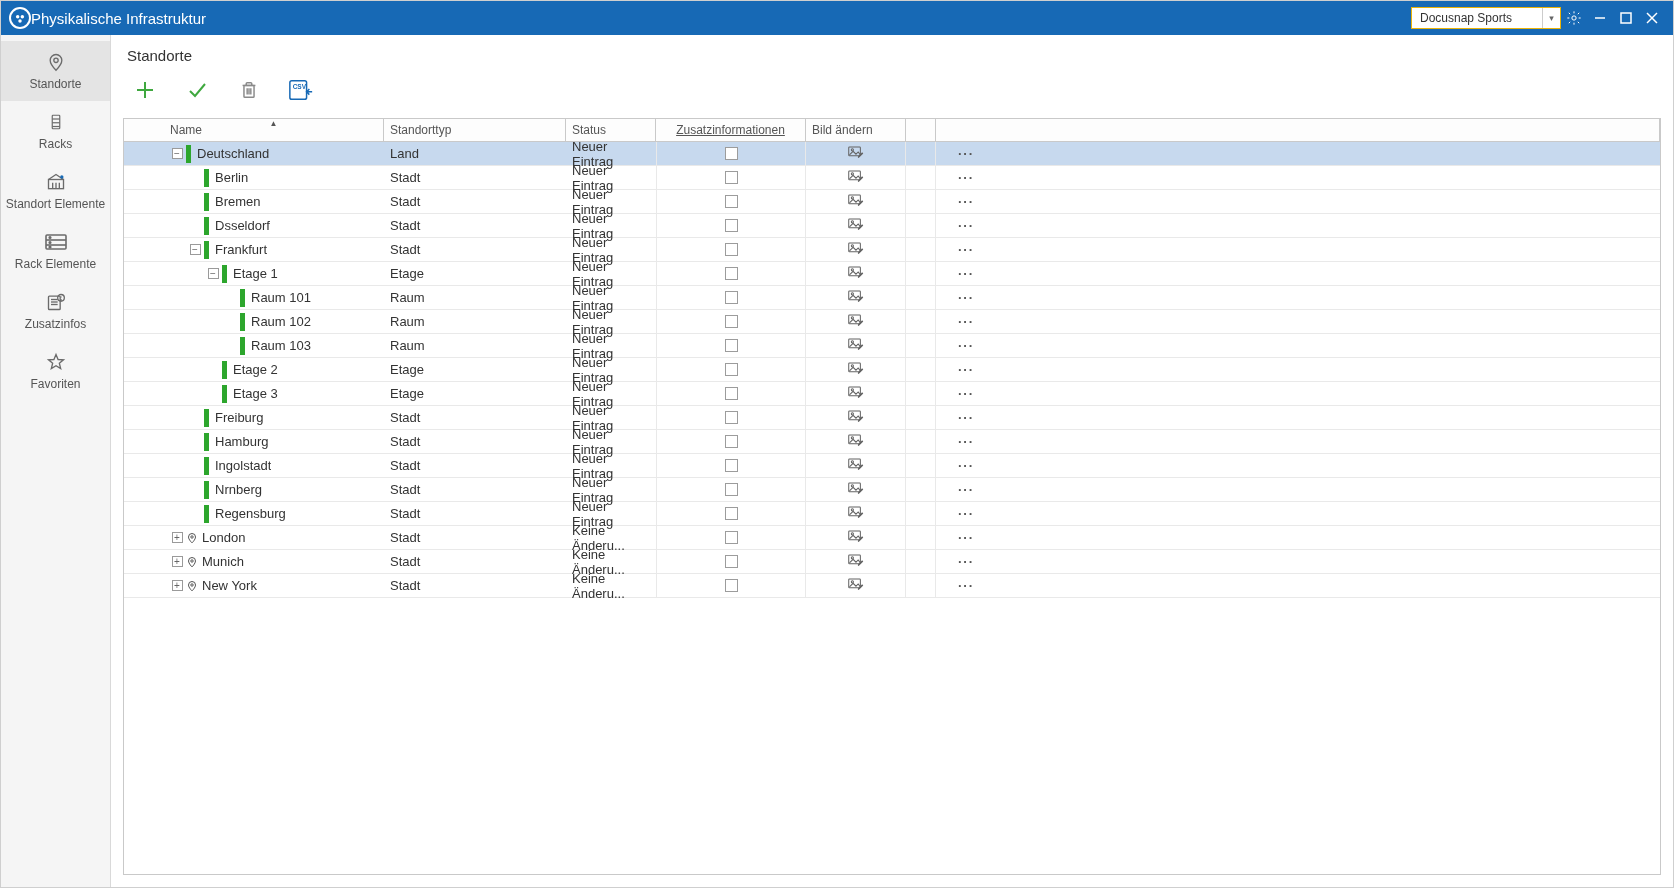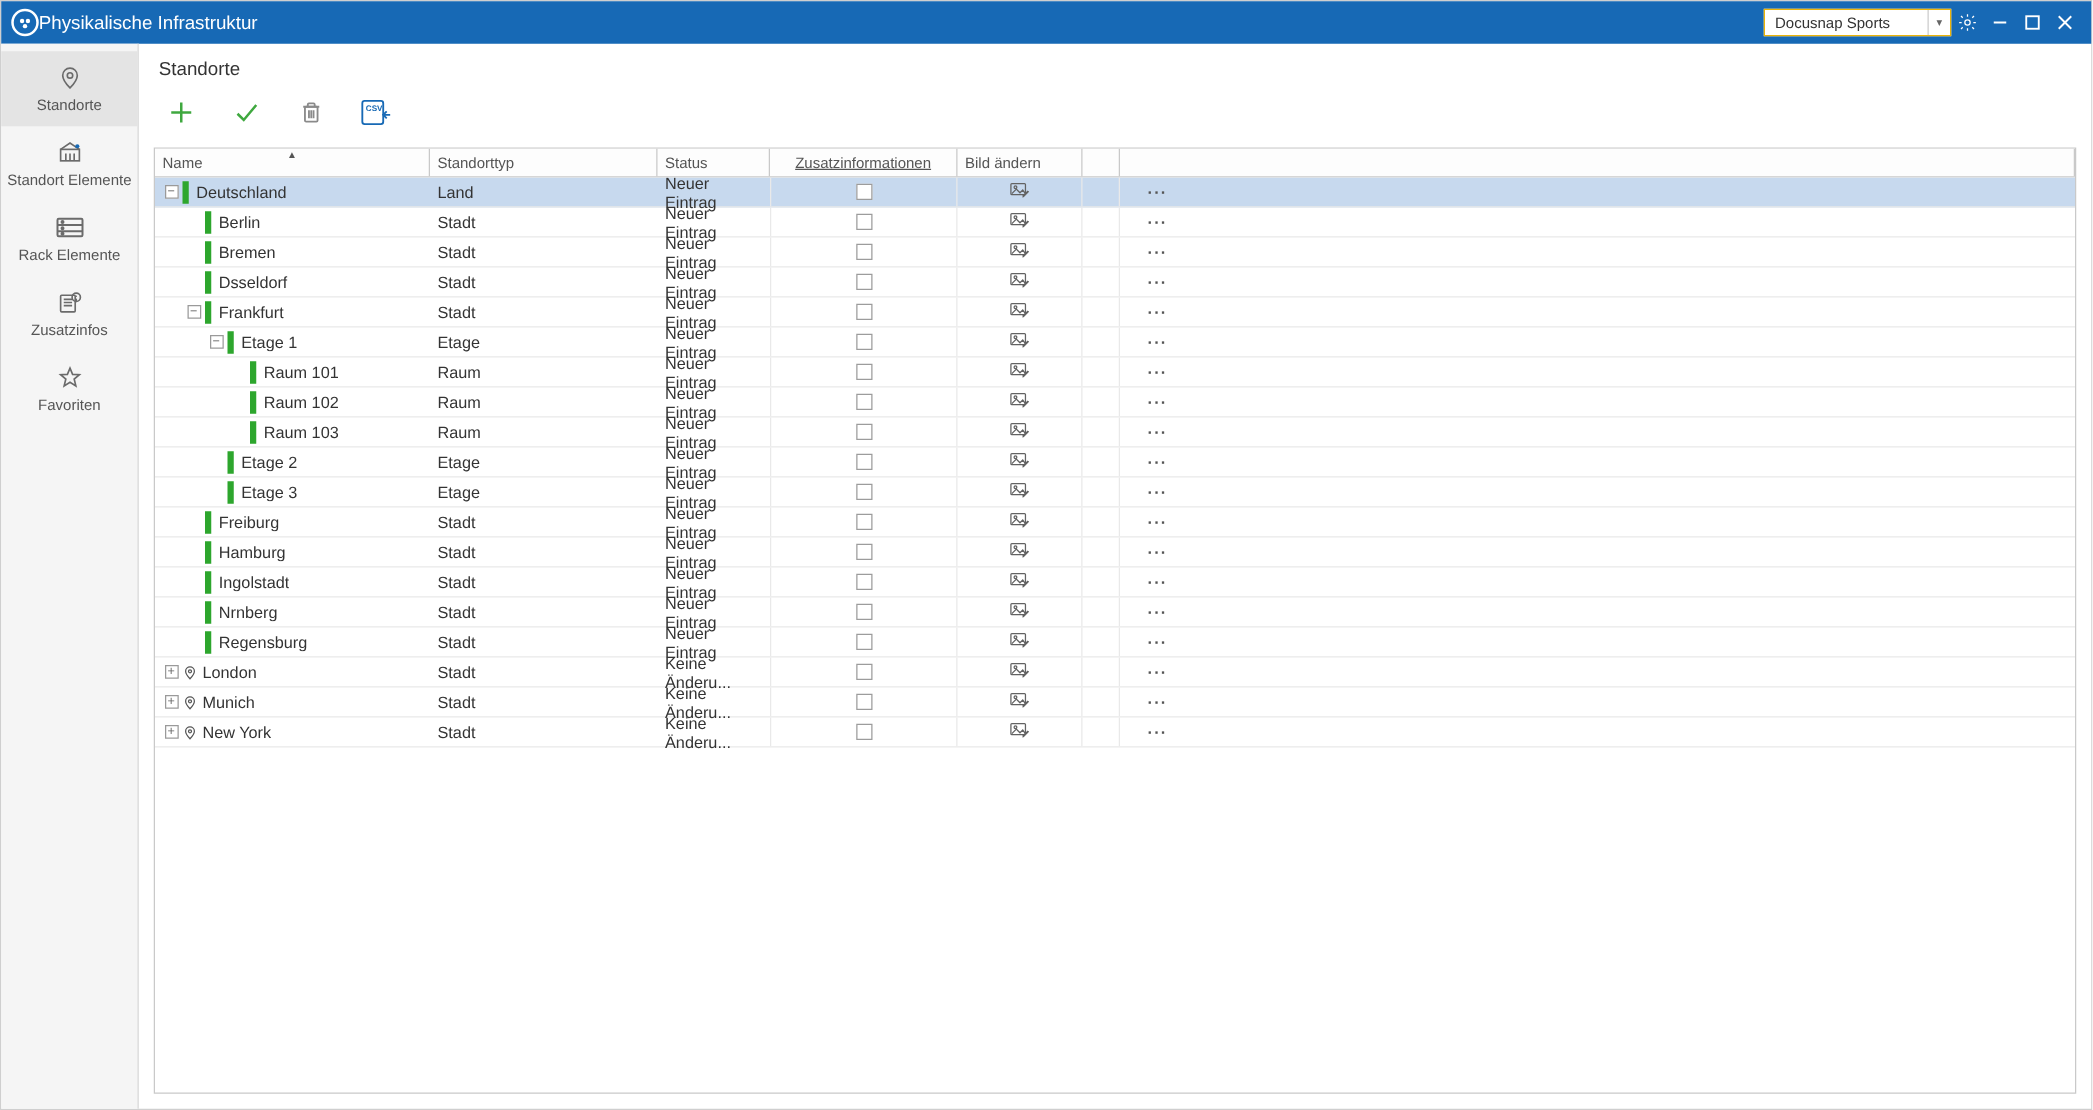--- a/index.html
+++ b/index.html
@@ -33,21 +33,21 @@
   .main { flex: 1; display: flex; flex-direction: column; padding: 8px 12px 12px 12px; min-width: 0; }
   .main-title { font-size: 15px; color: #333; padding: 4px 0 6px 4px; }
   .toolbar { display: flex; gap: 24px; padding: 6px 4px 14px 8px; align-items: center; }
   .tool-btn { width: 28px; height: 28px; display: flex; align-items: center; justify-content: center; cursor: pointer; color: #777; }
 
   
   .grid { flex: 1; border: 1px solid #c9c9c9; display: flex; flex-direction: column; min-height: 0; }
   .grid-header { display: flex; background: #fdfdfd; border-bottom: 1px solid #c9c9c9; font-size: 12px; color: #555; }
   .grid-header .hcell { border-right: 1px solid #c9c9c9; padding: 4px 6px; position: relative; }
   .hcell .sort-ind { position: absolute; top: 0; left: 50%; transform: translateX(-50%); font-size: 8px; color: #555; }
-  .col-name   { width: 220px; }
+  .col-name   { width: 220px; margin-left: 40px; }
   .col-type   { width: 182px; }
   .col-status { width: 90px; }
   .col-extra  { width: 150px; text-align: center; text-decoration: underline; }
   .col-image  { width: 100px; text-align: left; }
   .col-img-edge{ width: 30px; }
   .col-more   { flex: 1; }
   .grid-body { flex: 1; overflow: auto; }
   .row { display: flex; height: 24px; align-items: stretch; font-size: 13px; color: #333; border-bottom: 1px solid #e9e9e9; }
   .row.selected { background: #c7d9ee; }
   .cell { border-right: 1px solid transparent; display: flex; align-items: center; padding: 0 4px; }
@@ -117,20 +117,31 @@
           <div class="icon">
             <svg width="20" height="22" viewBox="0 0 24 24" stroke="#6b6b6b" stroke-width="1.6" fill="none">
               <path d="M12 22s7-7.2 7-12a7 7 0 1 0-14 0c0 4.8 7 12 7 12z"></path>
               <circle cx="12" cy="10" r="2.6"></circle>
             </svg>
           </div>
           <div class="label">Standorte</div>
         </div>
         <div class="side-item">
           <div class="icon">
+            <svg width="18" height="22" viewBox="0 0 24 24" stroke="#6b6b6b" stroke-width="1.6" fill="none">
+              <rect x="7" y="3" width="10" height="18" rx="1"></rect>
+              <line x1="7" y1="8" x2="17" y2="8"></line>
+              <line x1="7" y1="13" x2="17" y2="13"></line>
+              <line x1="7" y1="18" x2="17" y2="18"></line>
+            </svg>
+          </div>
+          <div class="label">Racks</div>
+        </div>
+        <div class="side-item">
+          <div class="icon">
             <svg width="22" height="20" viewBox="0 0 24 24" stroke="#6b6b6b" stroke-width="1.6" fill="none">
               <rect x="3" y="9" width="18" height="11"></rect>
               <path d="M3 9 L12 3 L21 9"></path>
               <line x1="8" y1="13" x2="8" y2="20"></line>
               <line x1="12" y1="13" x2="12" y2="20"></line>
               <line x1="16" y1="13" x2="16" y2="20"></line>
               <circle cx="19" cy="6" r="2" fill="#1769b5" stroke="none"></circle>
             </svg>
           </div>
           <div class="label">Standort Elemente</div>

